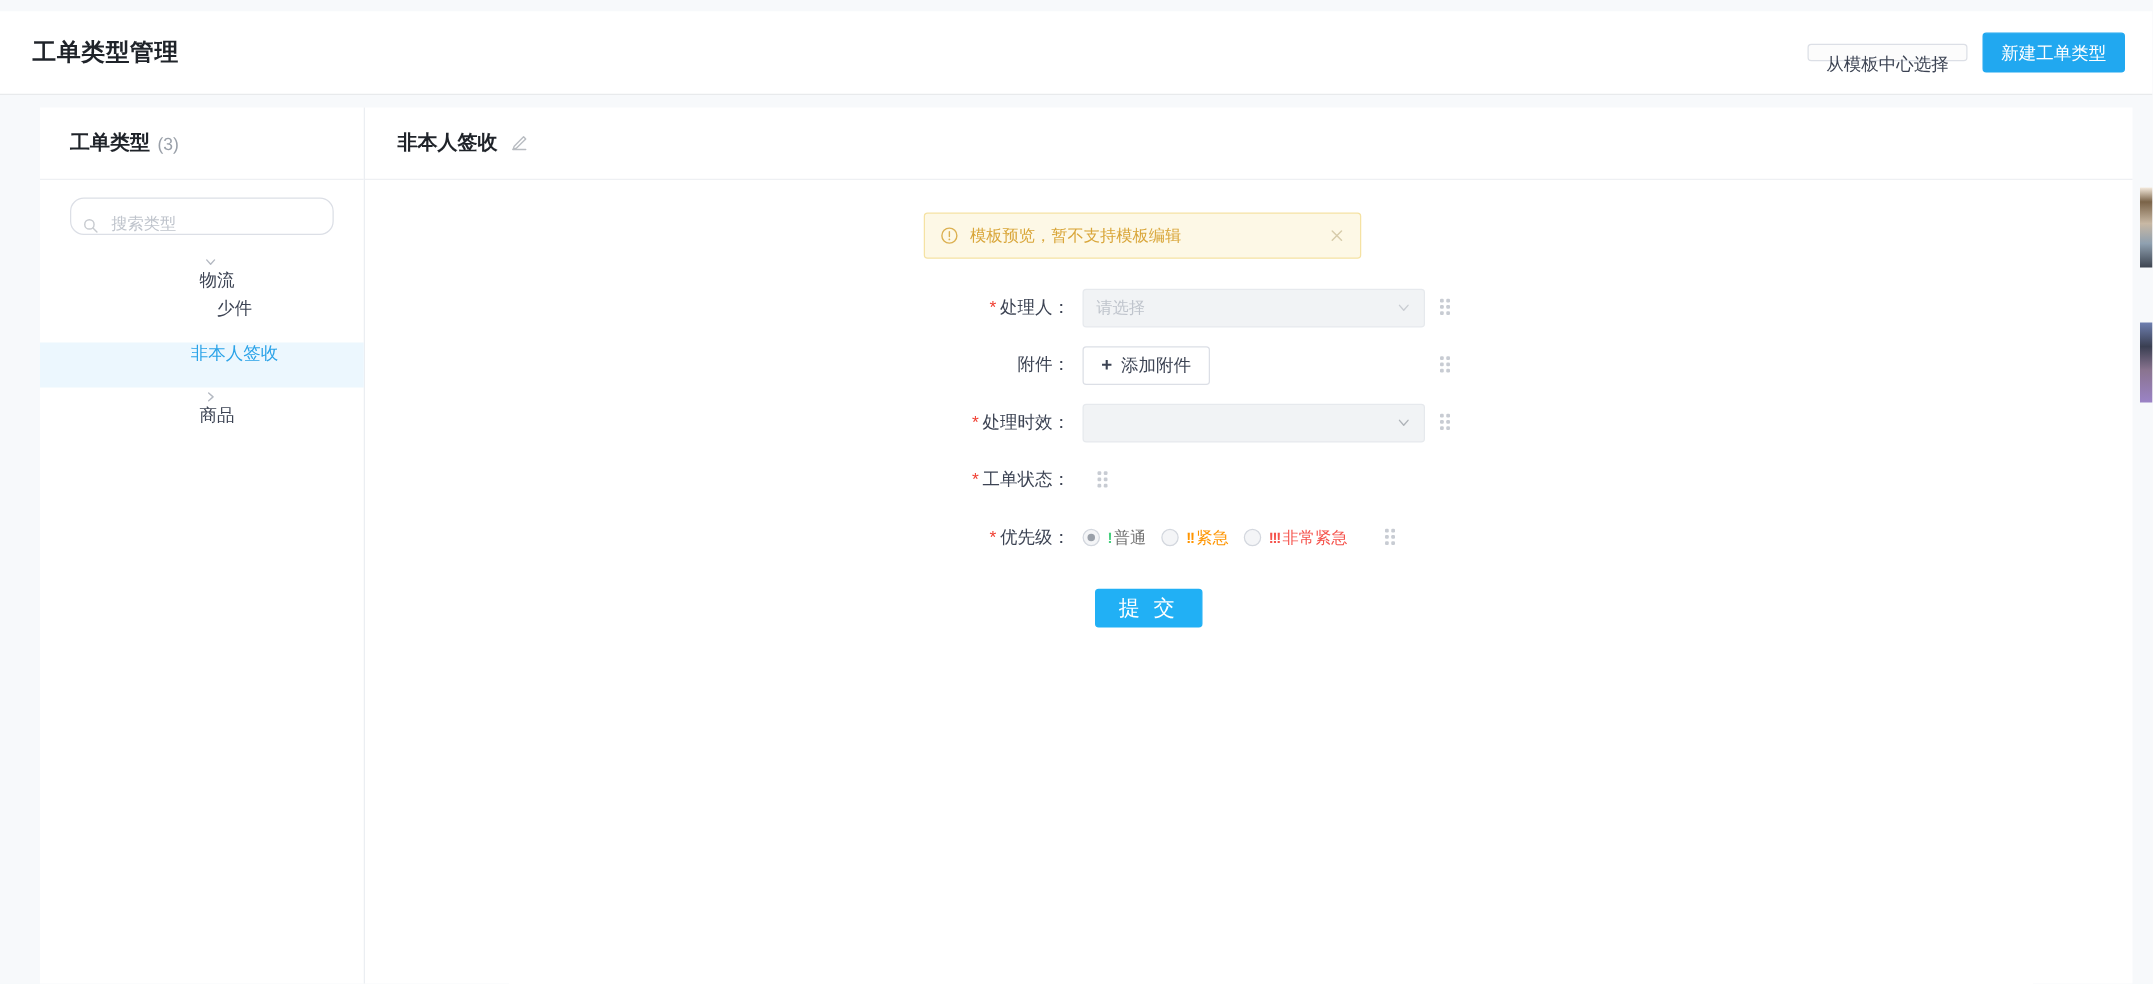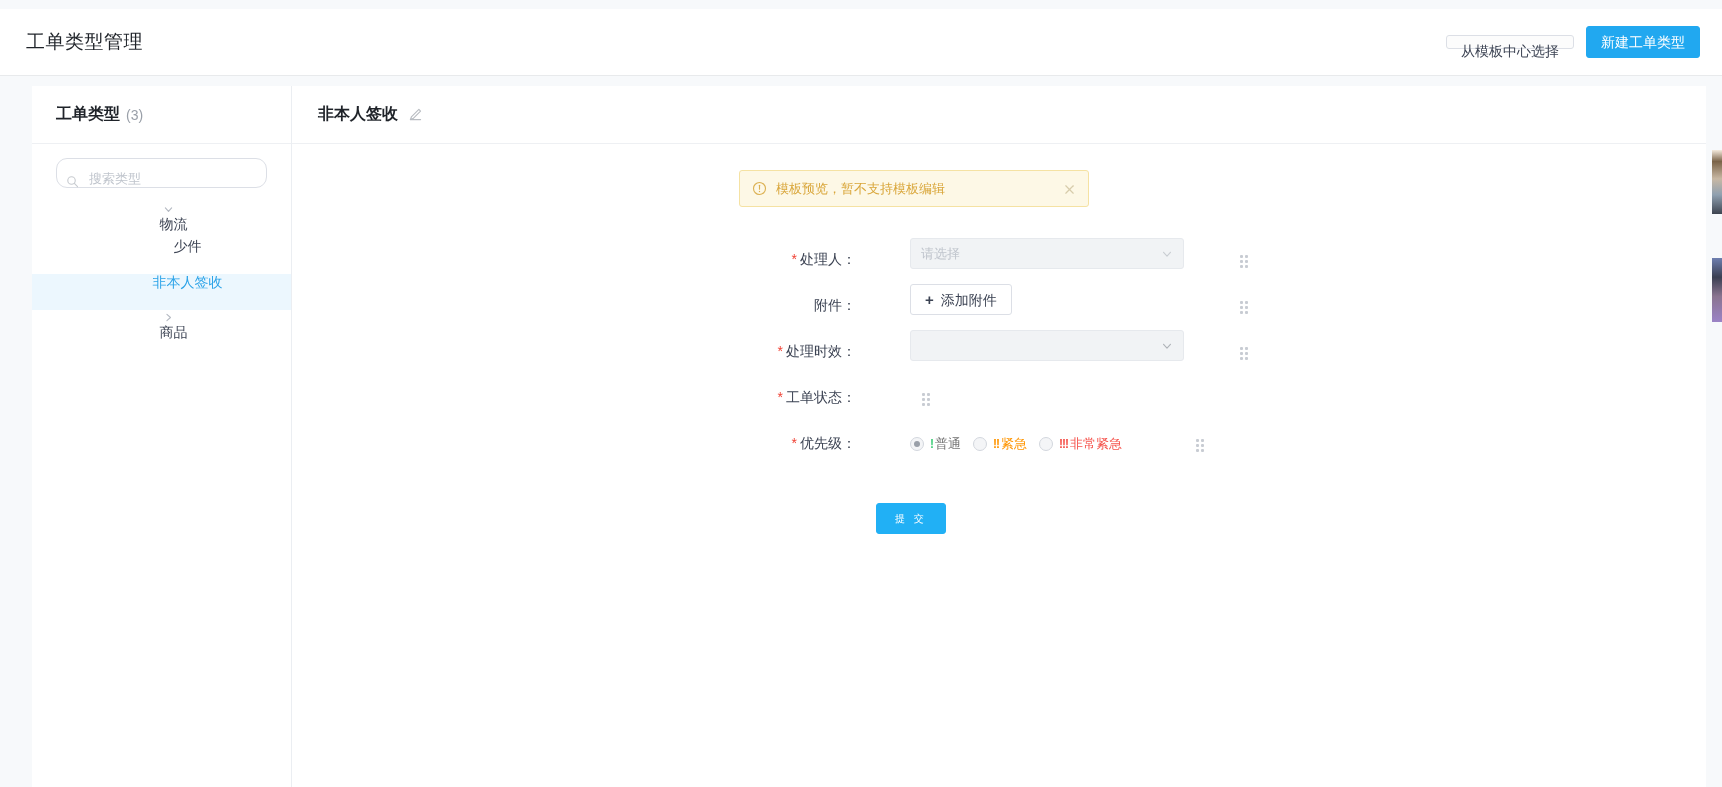--- a/index.html
+++ b/index.html
@@ -23,21 +23,21 @@
     left: 0; top: 9px;
     width: 1722px; height: 67px;
     background: #ffffff;
     border-bottom: 1px solid #e8eaec;
     display: flex;
     align-items: center;
   }
   .topbar-title {
     margin-left: 26px;
     font-size: 19px;
-    font-weight: normal;
+    font-weight: bold;
     color: #1f2329;
     letter-spacing: .5px;
   }
   .topbar-actions {
     margin-left: auto;
     margin-right: 22px;
     display: flex;
     align-items: center;
     gap: 12px;
   }
@@ -211,23 +211,22 @@
   .alert-close {
     width: 13px; height: 13px;
     cursor: pointer;
     opacity: .55;
   }
 
   
   .form-rows { margin-top: 16px; }
   .form-row {
     display: flex;
-    align-items: flex-end;
+    align-items: center;
     height: 46px;
-    gap: 44px;
   }
   .form-label {
     width: 574px;
     text-align: right;
     padding-right: 10px;
     font-size: 14px;
     color: #3c4353;
     flex: 0 0 574px;
     white-space: nowrap;
   }
@@ -331,24 +330,23 @@
     margin-top: 18px;
     padding-left: 584px;
   }
   .btn-submit {
     background: #21b0f5;
     border: 1px solid #21b0f5;
     color: #fff;
     border-radius: 3px;
     height: 31px;
     padding: 0 18px;
-    font-size: 10px;
+    font-size: 17px;
     letter-spacing: 3px;
     cursor: pointer;
-    margin-top: 32px;
   }
 
   
   .edge-thumbs {
     position: absolute;
     right: 0; top: 0;
     width: 10px; height: 787px;
     pointer-events: none;
   }
   .edge-thumb {

